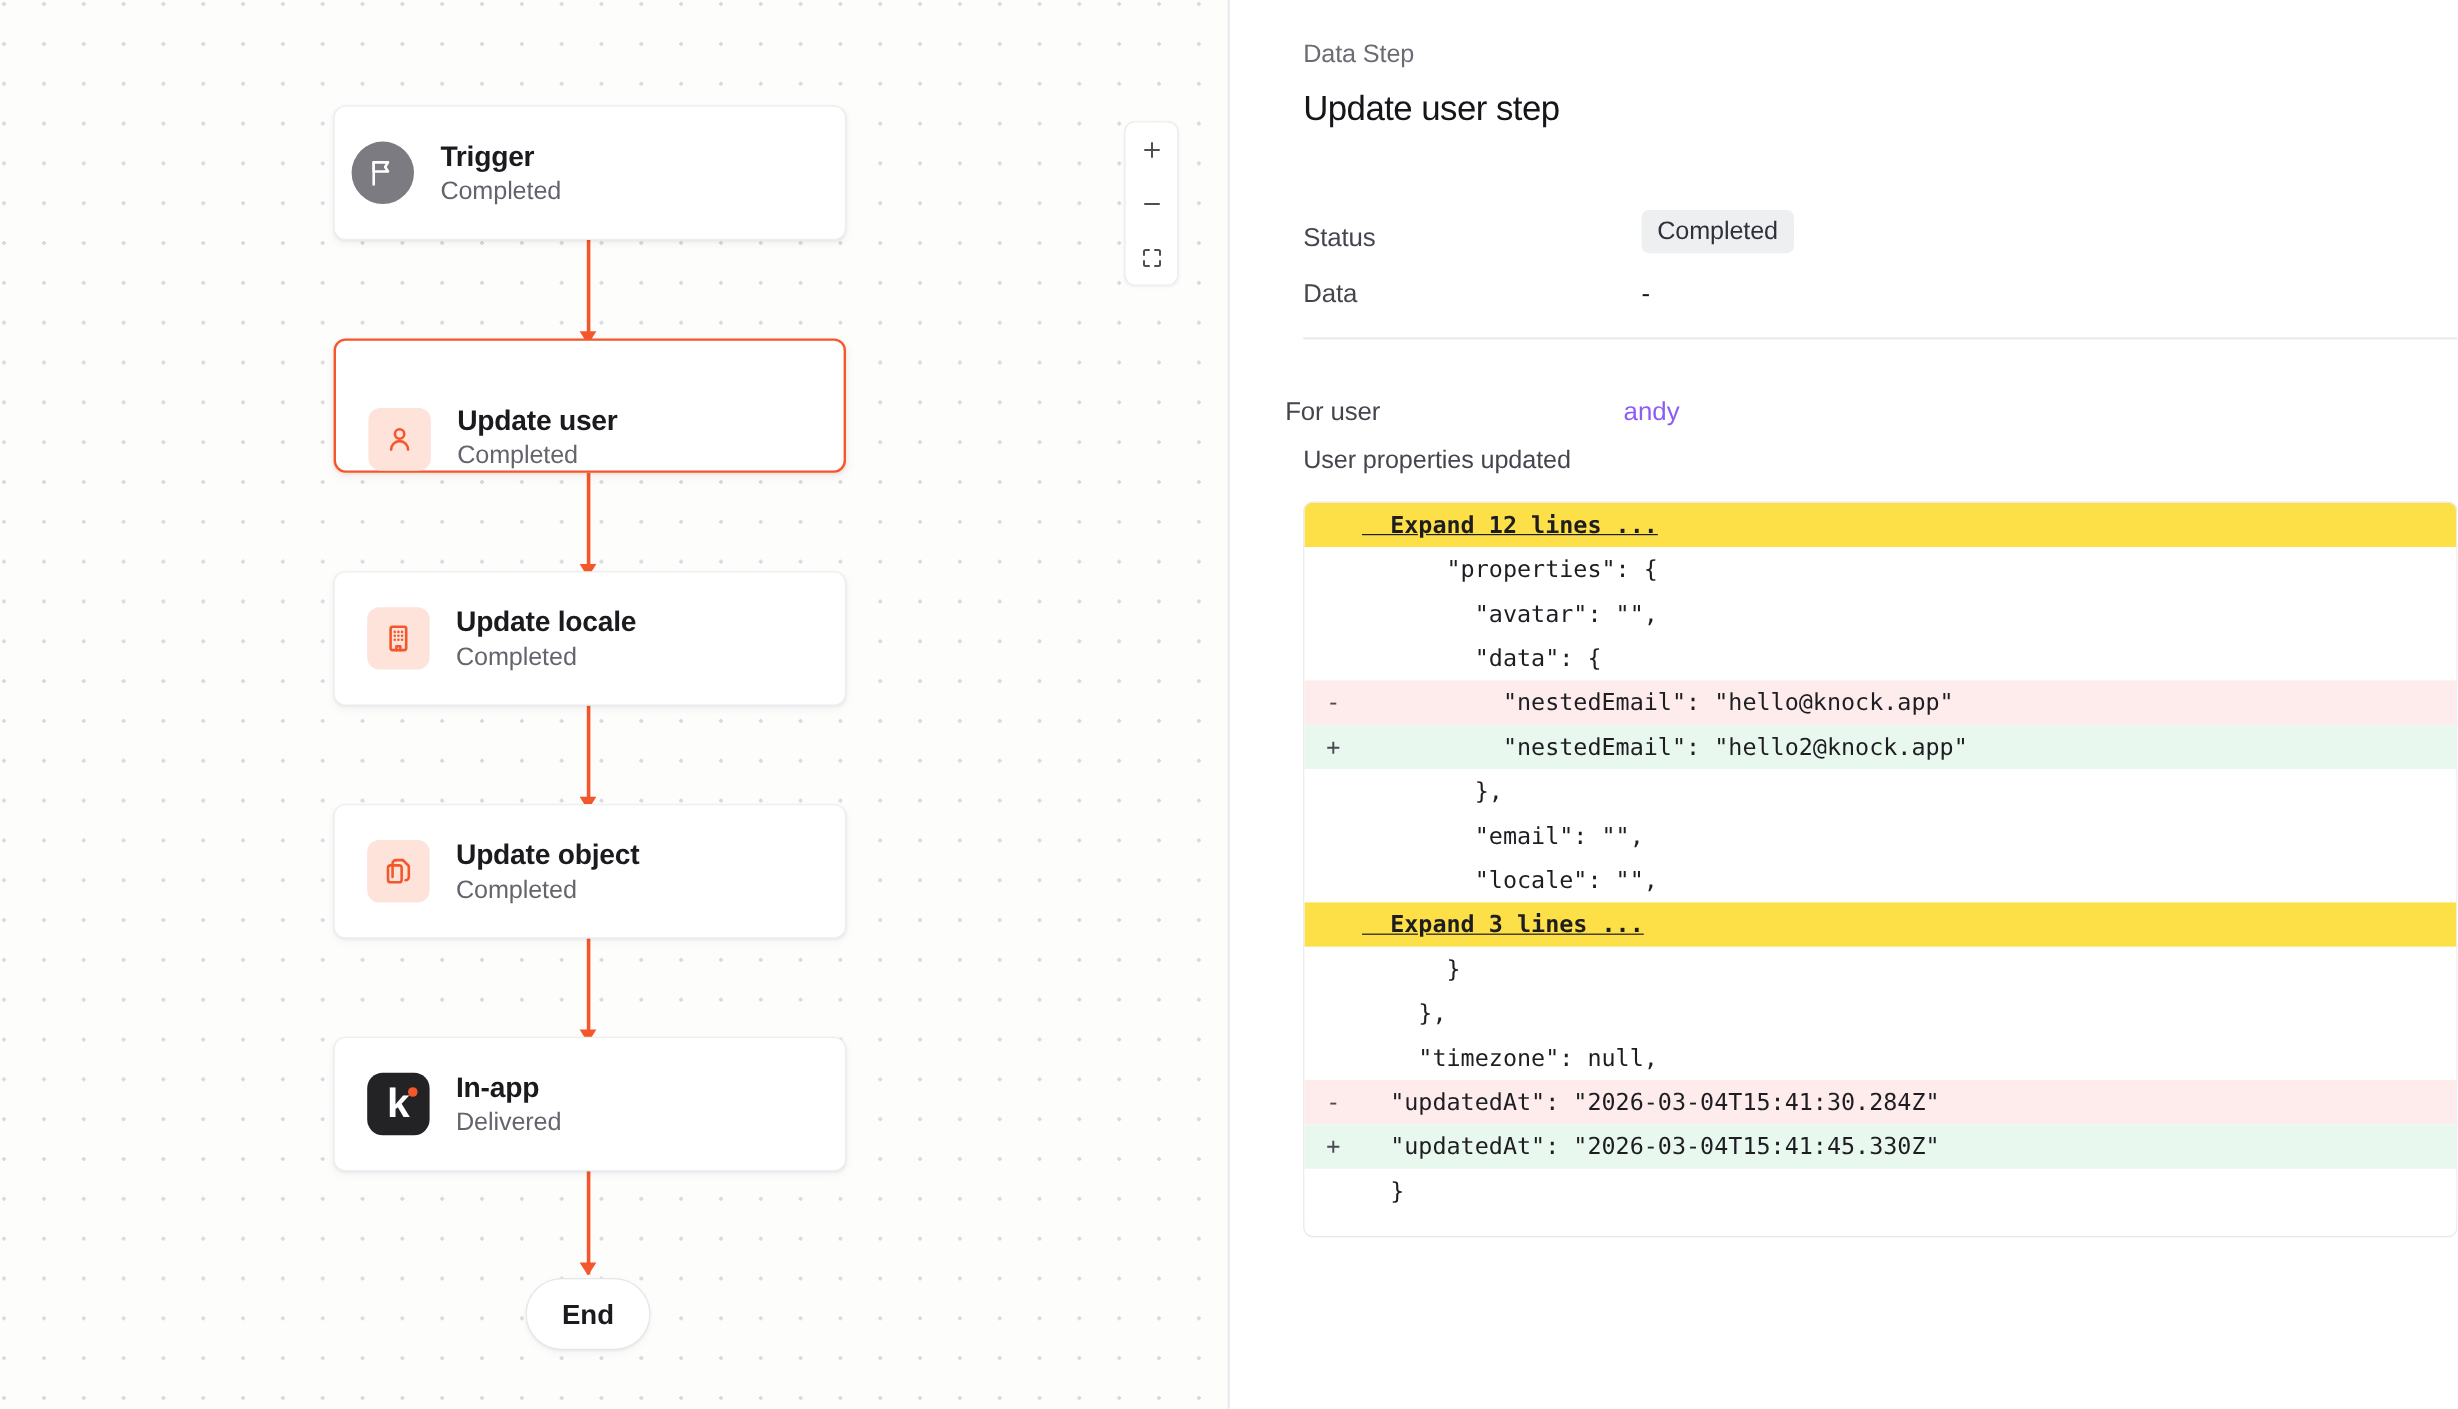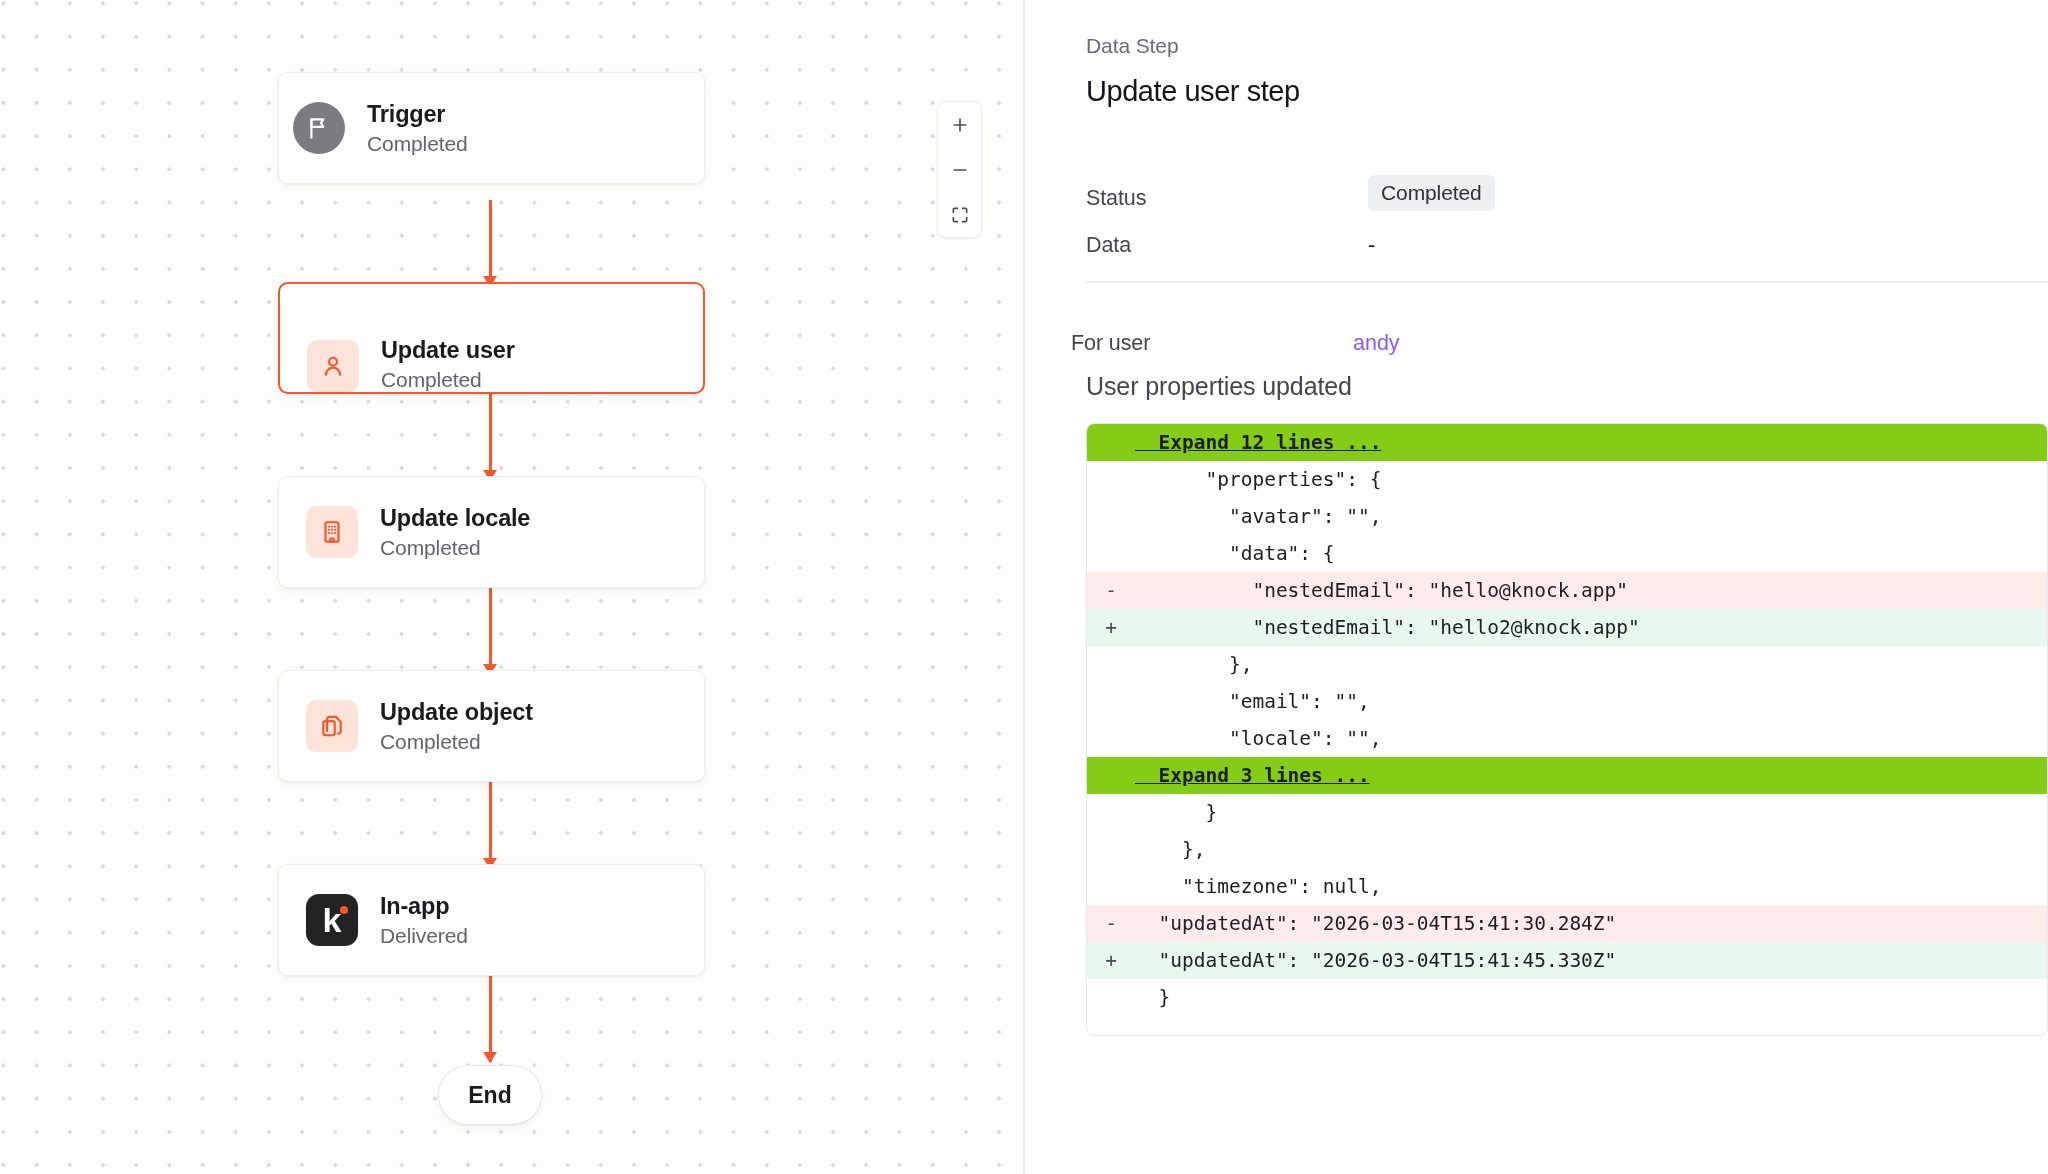--- a/index.html
+++ b/index.html
@@ -150,21 +150,21 @@
     letter-spacing: -.1px;
   }
   .divider {
     height: 1.5px; background: #ececee;
     margin: 23px 0 0 31px;
   }
   .meta2 { margin: 26px 0 0 16px; }
   .link-user { color: #8b5cf6; font-size: 21.5px; text-decoration: none; }
   .section-label {
     margin: 16px 0 0 31px;
-    font-size: 25px; color: #45454e; letter-spacing: -.1px;
+    font-size: 21px; color: #45454e; letter-spacing: -.1px;
   }
 
   
   .diff {
     margin: 22px 0 0 31px;
     border: 1.5px solid #e8e8ec;
     border-radius: 8px;
     background: #ffffff;
     overflow: hidden;
     font-family: "DejaVu Sans Mono", "Liberation Mono", monospace;
@@ -181,40 +181,40 @@
   }
   .diff-line .gutter {
     width: 48px; flex: 0 0 48px;
     text-align: center;
     color: #4a4a52;
   }
   .diff-line .code { color: #1d1d22; }
   .diff-line.ctx { background: #ffffff; }
   .diff-line.del { background: #fdeceb; }
   .diff-line.add { background: #e9f8ee; }
-  .diff-line.expand { background: #84cc16; }
+  .diff-line.expand { background: #fde047; }
   .diff-line.expand .code {
     color: #1d1d22; font-weight: 700;
     text-decoration: underline; cursor: pointer;
   }
 </style>
 </head>
 <body>
 
 <div id="app">
 
   <div class="canvas">
 
     <div class="conn" style="top:200px;height:86px;"></div>
     <div class="conn" style="top:394px;height:86px;"></div>
     <div class="conn" style="top:588px;height:86px;"></div>
     <div class="conn" style="top:782px;height:86px;"></div>
     <div class="conn" style="top:976px;height:86px;"></div>
 
-    <div class="node" style="top:72px;padding-left:14px;">
+    <div class="node" style="top:88px;padding-left:14px;">
       <div class="node-icon trigger">
         <svg width="26" height="26" viewBox="0 0 24 24" fill="none" stroke="#ffffff" stroke-width="2" stroke-linecap="round" stroke-linejoin="round">
           <path d="M5 21V4"></path>
             <path d="M5 4h11l-2.2 3.5L16 11H5z"></path>
         </svg>
       </div>
       <div class="node-text">
         <div class="node-title">Trigger</div>
         <div class="node-sub">Completed</div>
       </div>

